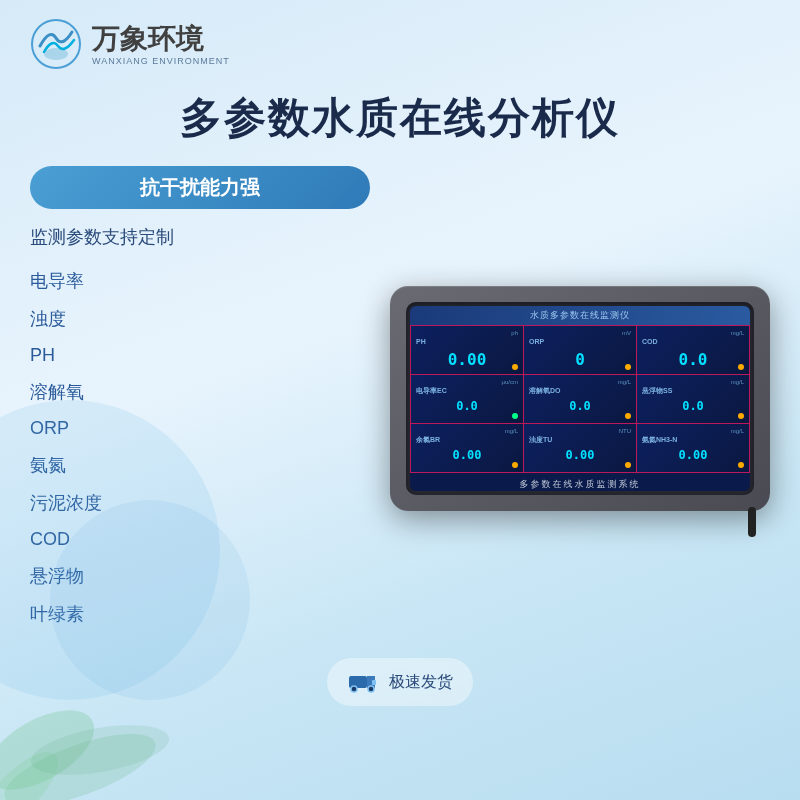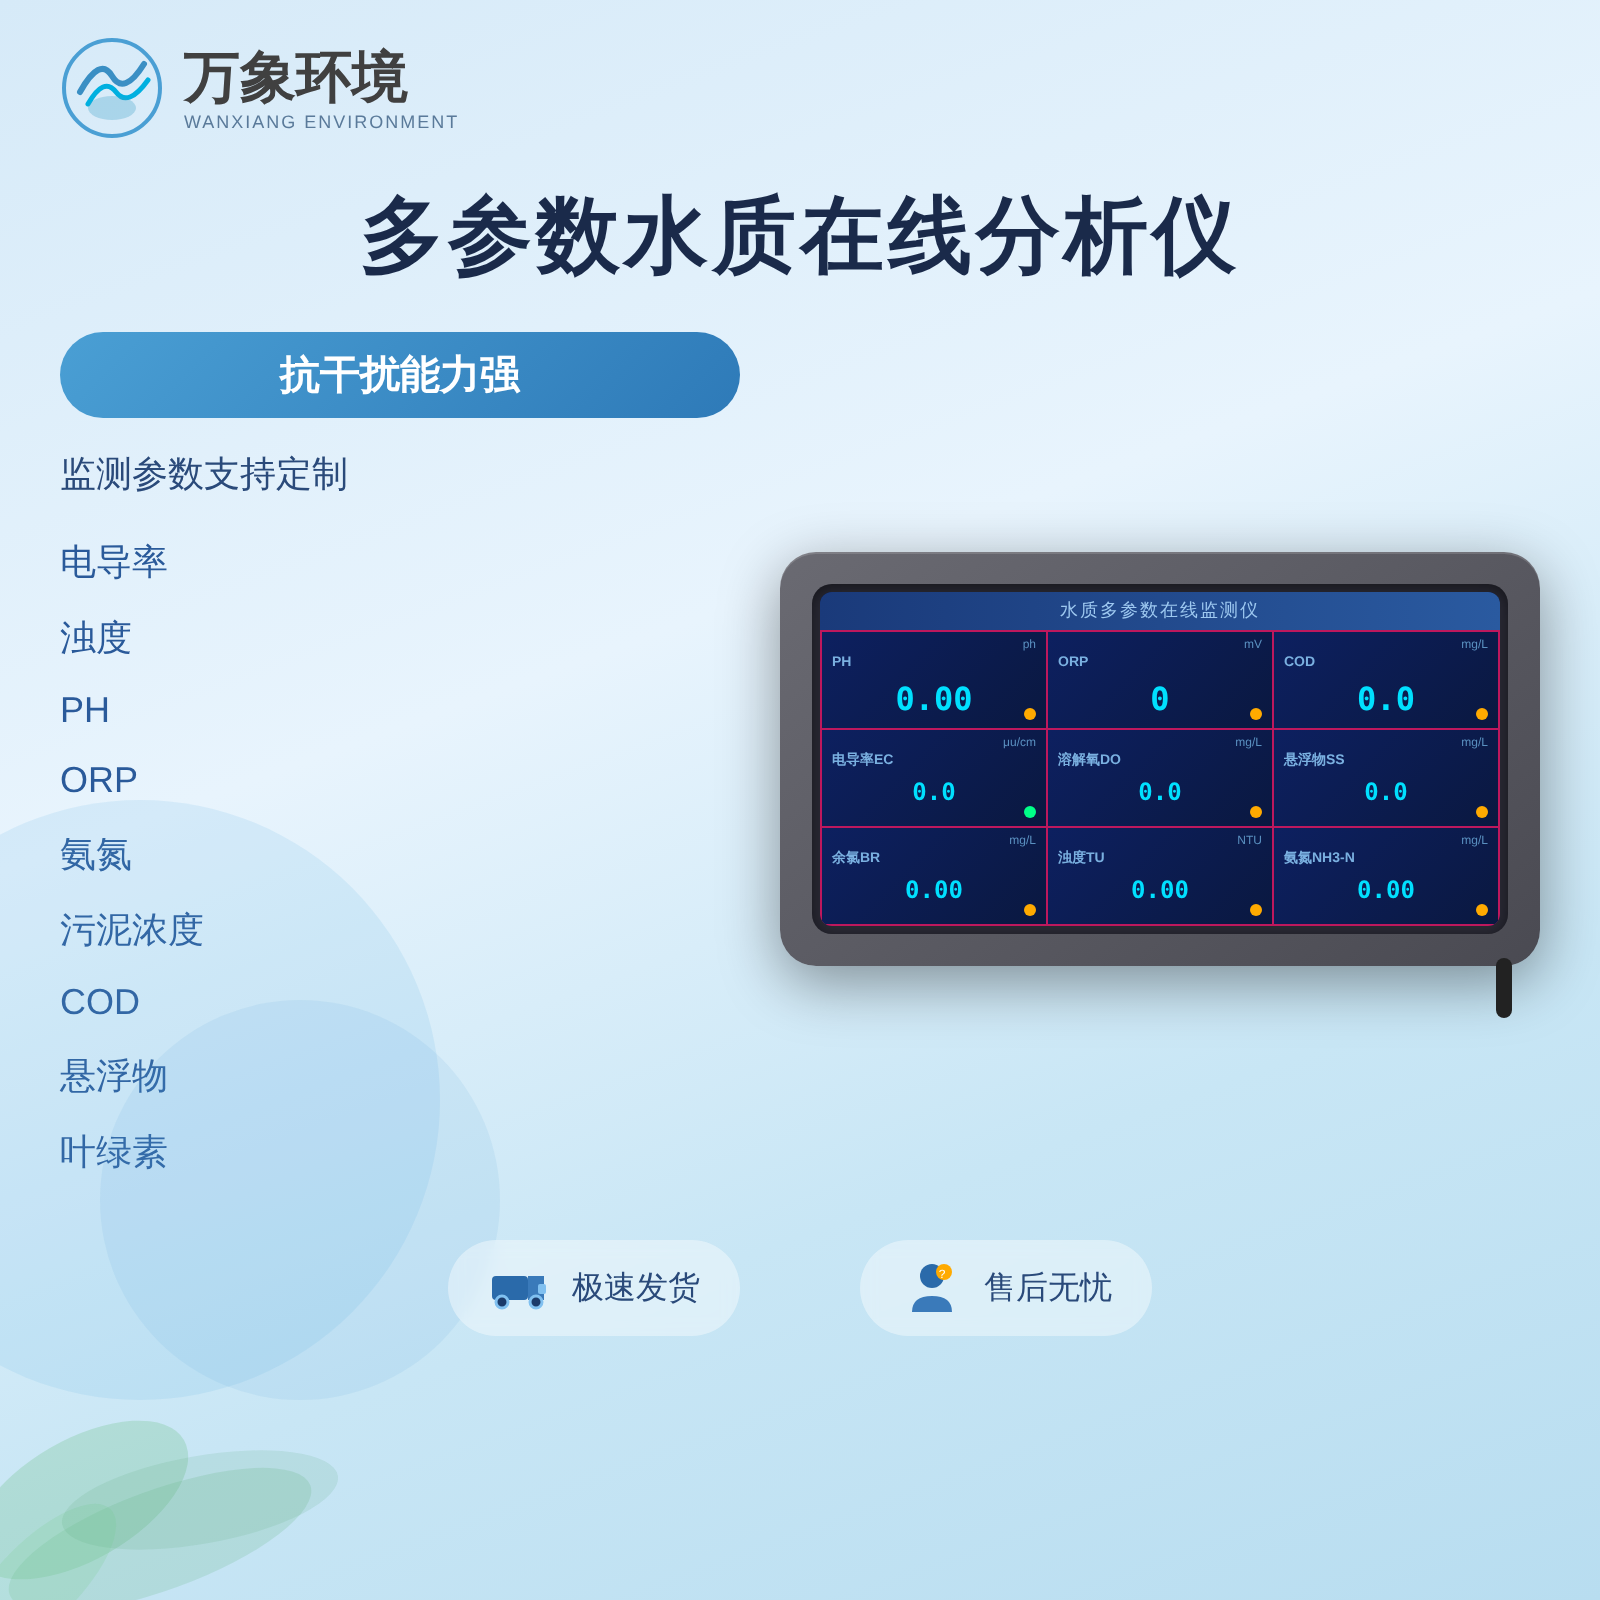--- a/index.html
+++ b/index.html
@@ -281,20 +281,21 @@
 
 <div class="content-area">
 
   <div class="left-panel">
     <div class="highlight-badge">抗干扰能力强</div>
     <div class="sub-title">监测参数支持定制</div>
     <div class="features-grid">
       <div class="feature-item">电导率</div>
       <div class="feature-item">浊度</div>
       <div class="feature-item">PH</div>
+      <div class="feature-item">溶解氧</div>
       <div class="feature-item">ORP</div>
       <div class="feature-item">氨氮</div>
       <div class="feature-item">污泥浓度</div>
       <div class="feature-item">COD</div>
       <div class="feature-item">悬浮物</div>
       <div class="feature-item">叶绿素</div>
     </div>
   </div>
 
   <div class="right-panel">
@@ -361,20 +362,21 @@
             </div>
 
             <div class="screen-cell">
               <span class="cell-label">氨氮NH3-N</span>
               <span class="cell-unit">mg/L</span>
               <div class="cell-value-small">0.00</div>
               <div class="cell-indicator"></div>
             </div>
 
           </div>
+          <div class="device-label">多参数在线水质监测系统</div>
         </div>
       </div>
 
       <div class="cable"></div>
     </div>
   </div>
 
 </div>
 
 <div class="bottom-bar">
@@ -384,25 +386,13 @@
       <svg width="32" height="32" viewBox="0 0 32 32">
         <rect x="2" y="10" width="18" height="12" rx="2" fill="#2a6aaa"></rect>
         <polygon points="20,10 28,10 28,22 20,22" fill="#3a7aba"></polygon>
         <rect x="25" y="14" width="4" height="5" rx="1" fill="#80c0f0"></rect>
         <circle cx="7" cy="23" r="3" fill="#1a3a6a" stroke="#80c0f0" stroke-width="1.5"></circle>
         <circle cx="24" cy="23" r="3" fill="#1a3a6a" stroke="#80c0f0" stroke-width="1.5"></circle>
       </svg>
     </div>
     <span class="bottom-text">极速发货</span>
   </div>
-  <div class="bottom-feature">
-    <div class="bottom-icon">
-
-      <svg width="32" height="32" viewBox="0 0 32 32">
-        <circle cx="16" cy="10" r="6" fill="#2a6aaa"></circle>
-        <path d="M6 28 Q6 20 16 20 Q26 20 26 28" fill="#3a7aba"></path>
-        <circle cx="22" cy="8" r="4" fill="#ffaa00"></circle>
-        <text x="21" y="11" font-size="6" fill="white" text-anchor="middle">?</text>
-      </svg>
-    </div>
-    <span class="bottom-text">售后无忧</span>
-  </div>
 </div>
 
 </body></html>

